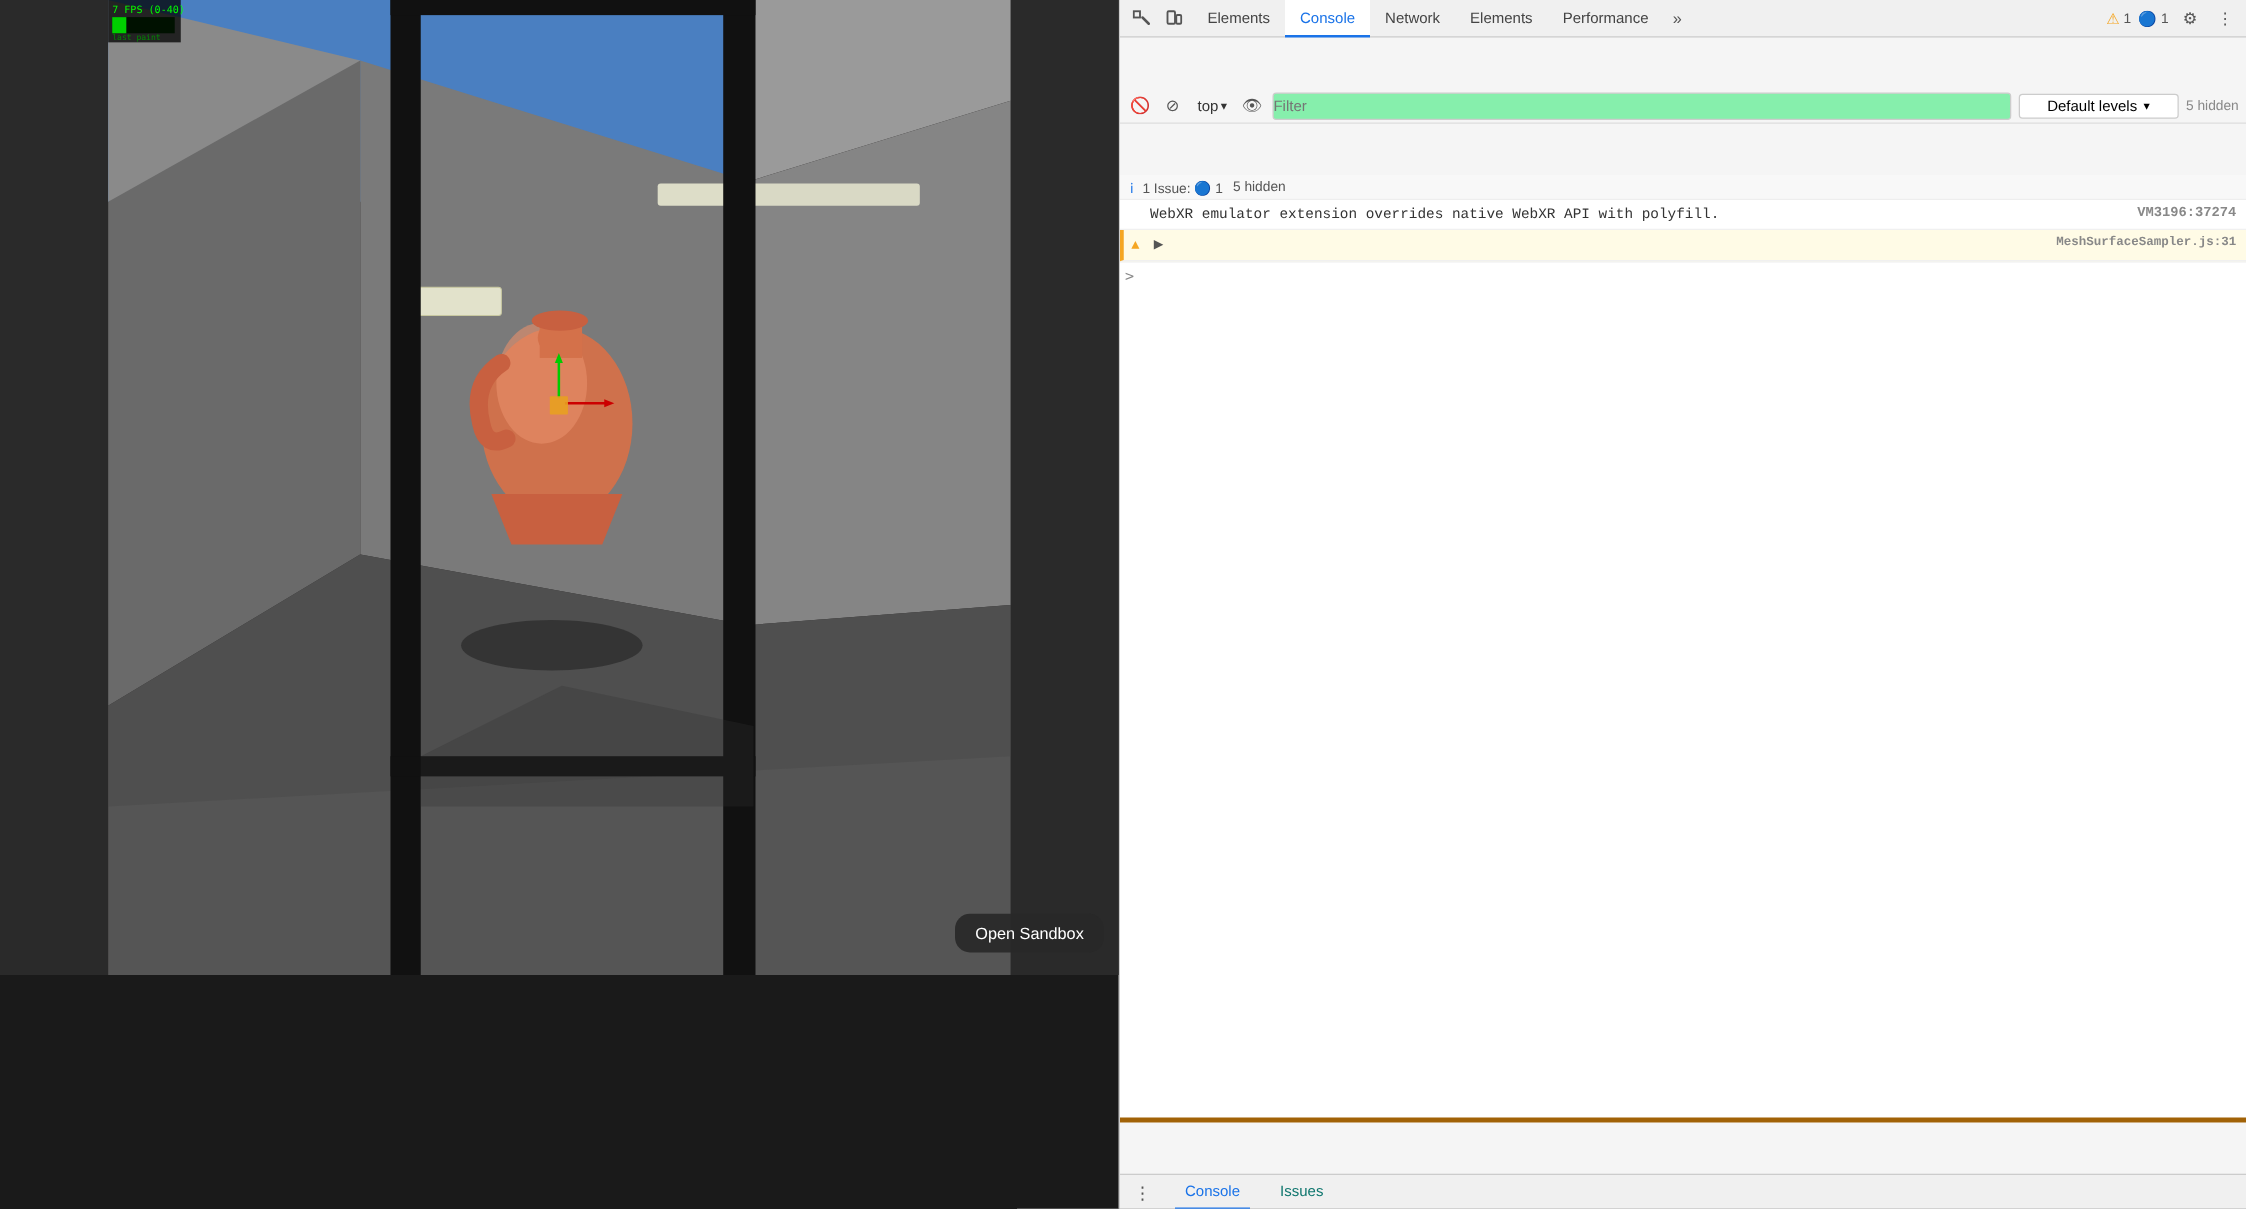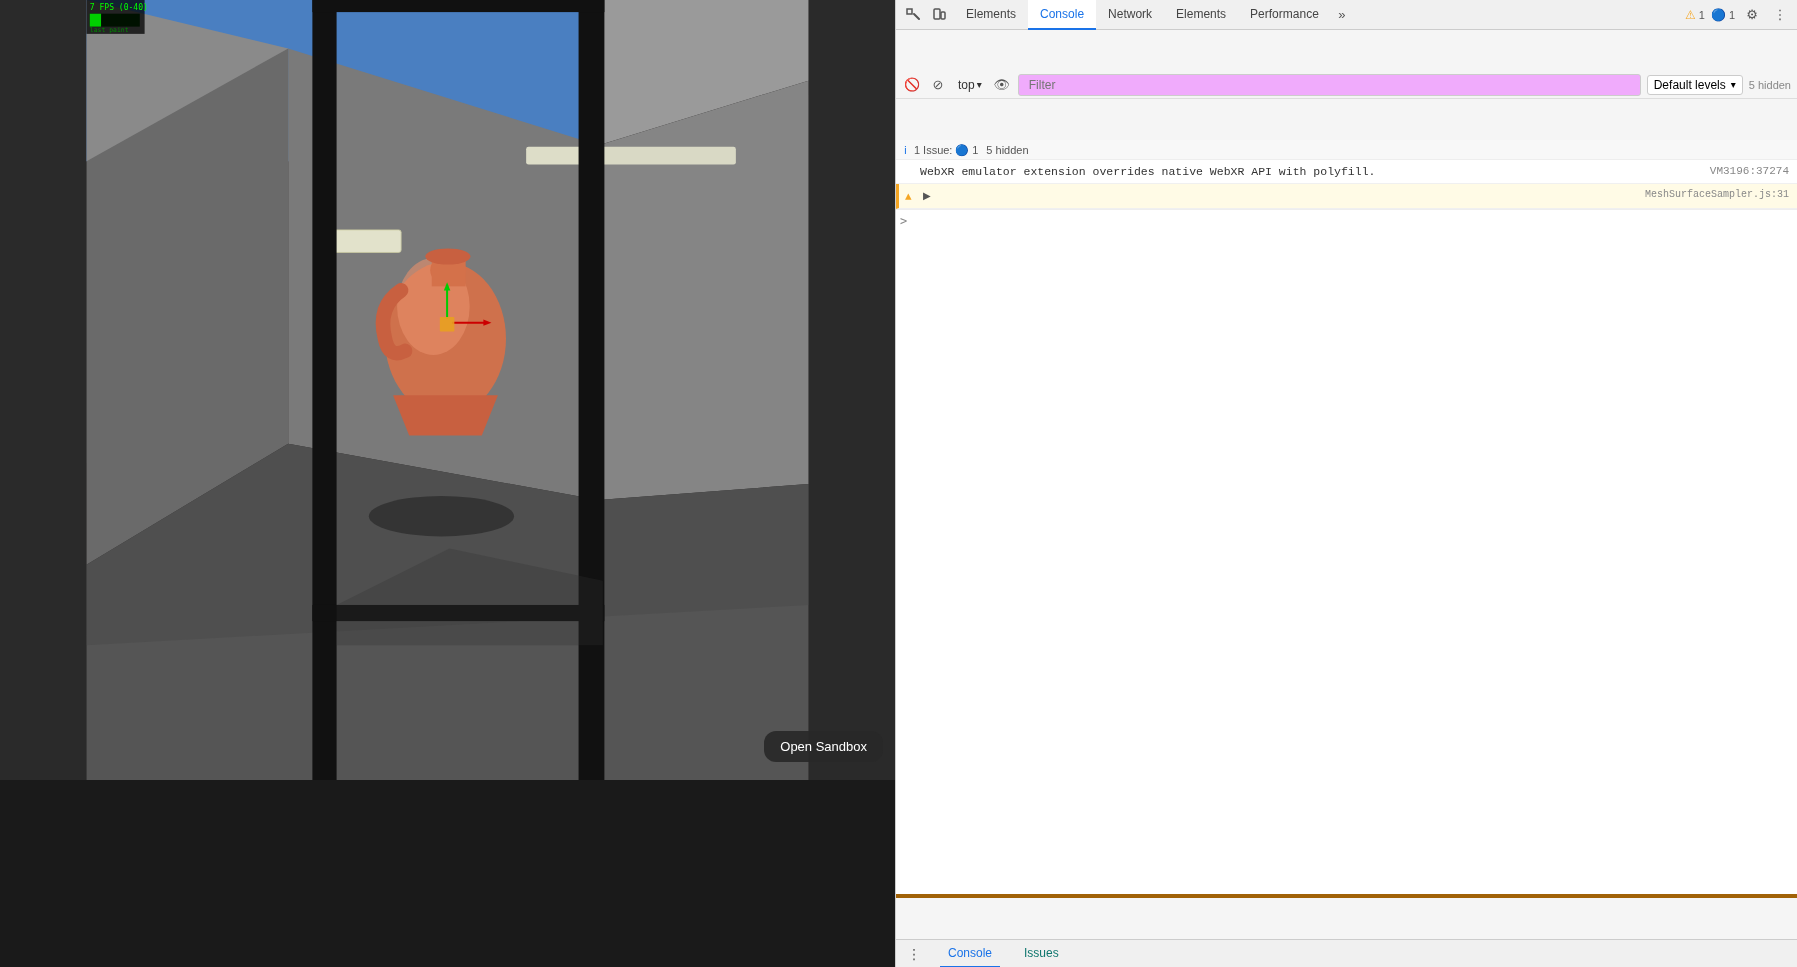--- a/index.html
+++ b/index.html
@@ -163,33 +163,33 @@
       cursor: pointer;
       color: #555;
       font-size: 13px;
     }
 
     .filter-input {
       flex: 1;
       height: 22px;
       border: 1px solid #ccc;
       border-radius: 3px;
-      padding: 0 10px;
-      font-size: 12px;
-      background: #f0abfc;
+      padding: 0 0;
+      font-size: 12px;
+      background: #86efac;
       outline: none;
     }
 
     .log-level-selector {
       display: flex;
       align-items: center;
       gap: 2px;
       border: 1px solid #ccc;
       border-radius: 3px;
-      padding: 2px 6px;
+      padding: 2px 22px;
       background: #fff;
       cursor: pointer;
       font-size: 12px;
     }
 
     .hidden-count {
       font-size: 11px;
       color: #888;
     }
 
@@ -219,20 +219,21 @@
     .console-msg.warning {
       background: #fffbe6;
       border-left: 3px solid #f5a623;
     }
 
     .console-msg-source {
       float: right;
       color: #888;
       font-size: 11px;
       margin-left: 8px;
+      font-weight: bold;
     }
 
     .console-msg-icon {
       position: absolute;
       left: 6px;
       top: 5px;
       font-size: 11px;
     }
 
     .warn-triangle {

